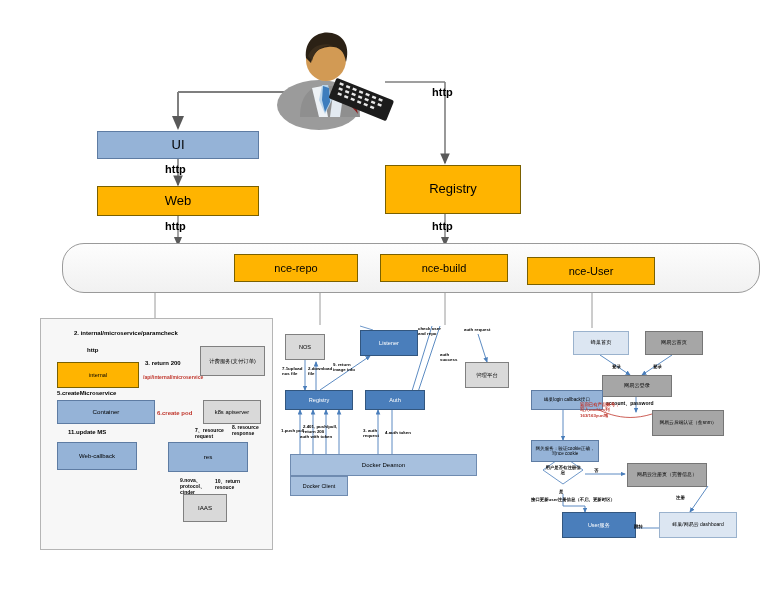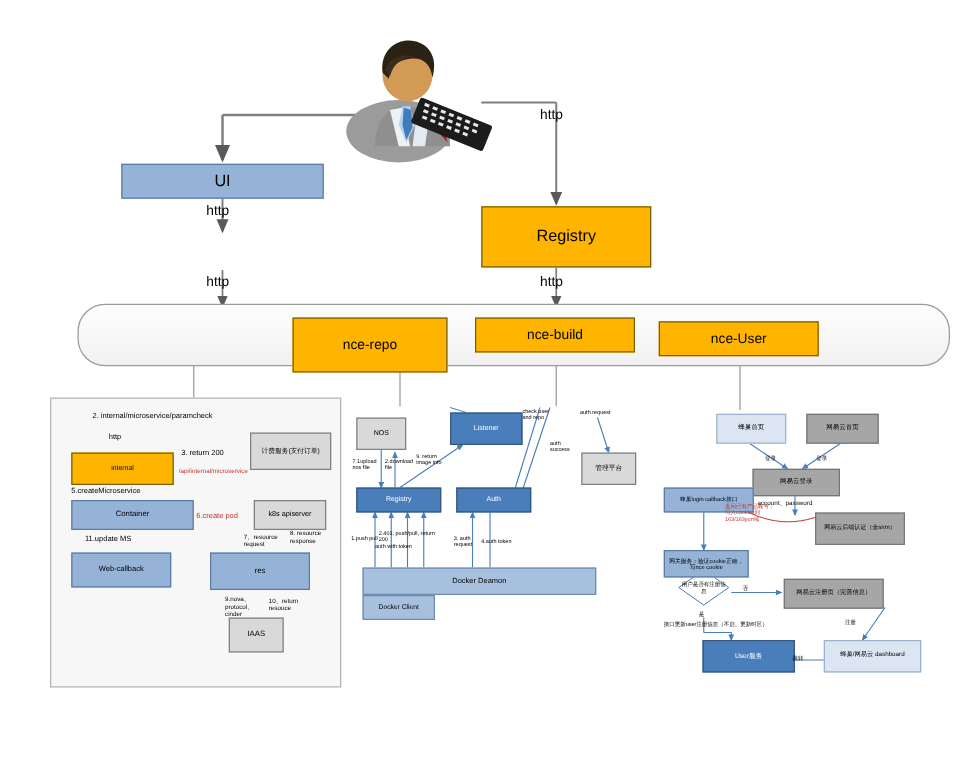--- a/index.html
+++ b/index.html
@@ -12,21 +12,21 @@
   .blue-lt{background:#95b3d7;border:1px solid #5e7ca3;}
   .blue-md{background:#a7c0de;border:1px solid #6f8bb0;}
   .blue-dk{background:#4a7ebb;border:1px solid #32567f;color:#fff;}
   .blue-pale{background:#dce6f2;border:1px solid #9ab2cd;}
   .gray{background:#d9d9d9;border:1px solid #808080;}
   .gray-dk{background:#a6a6a6;border:1px solid #767676;}
   .panel{position:absolute;box-sizing:border-box;}
   .bar{background:linear-gradient(#fdfdfd,#f1f1f1);border:1px solid #9a9a9a;
        border-radius:22px;}
   .subpanel{background:#f7f7f7;border:1px solid #b5b5b5;}
-  .lbl{position:absolute;white-space:nowrap;}
+  .lbl{position:absolute;white-space:nowrap;font-weight:bold;}
   .tiny{font-size:4.4px;line-height:1.2;}
   .tiny5{font-size:5px;line-height:1.2;}
   .tiny6{font-size:6px;line-height:1.2;}
   .red{color:#c0362c;}
   svg{position:absolute;left:0;top:0;overflow:visible;}
   .person{position:absolute;}
 </style>
 </head>
 <body>
 
@@ -144,29 +144,30 @@
           <rect x="93" y="79" width="4" height="2.4"></rect>
             <rect x="100" y="79" width="4" height="2.4"></rect>
         </g>
       </g>
     </svg>
   </div>
 
   <div class="node blue-lt" style="left:97px;top:131px;width:162px;height:28px;font-size:13px;">UI</div>
   <div class="lbl" style="left:165px;top:163px;font-size:11px;">http</div>
 
+  <div class="node orange" style="left:97px;top:186px;width:162px;height:30px;font-size:13px;">Web</div>
   <div class="lbl" style="left:165px;top:220px;font-size:11px;">http</div>
 
   <div class="node orange" style="left:385px;top:165px;width:136px;height:49px;font-size:13px;">Registry</div>
   <div class="lbl" style="left:432px;top:220px;font-size:11px;">http</div>
 
   <div class="lbl" style="left:432px;top:86px;font-size:11px;">http</div>
 
   <div class="panel bar" style="left:62px;top:243px;width:698px;height:50px;"></div>
-  <div class="node orange" style="left:234px;top:254px;width:124px;height:44px;font-size:11px;">nce-repo</div>
+  <div class="node orange" style="left:234px;top:254px;width:124px;height:28px;font-size:11px;">nce-repo</div>
   <div class="node orange" style="left:380px;top:254px;width:128px;height:28px;font-size:11px;">nce-build</div>
   <div class="node orange" style="left:527px;top:257px;width:128px;height:28px;font-size:11px;">nce-User</div>
 
   <div class="panel subpanel" style="left:40px;top:318px;width:233px;height:232px;"></div>
 
   <div class="lbl tiny6" style="left:74px;top:330px;">2. internal/microservice/paramcheck</div>
   <div class="lbl tiny6" style="left:87px;top:347px;">http</div>
   <div class="node orange" style="left:57px;top:362px;width:82px;height:26px;font-size:5.5px;">internal</div>
   <div class="node gray" style="left:200px;top:346px;width:65px;height:30px;font-size:5.4px;padding:0 2px;">计费服务(支付订单)</div>
   <div class="lbl tiny6" style="left:145px;top:360px;">3. return  200</div>

